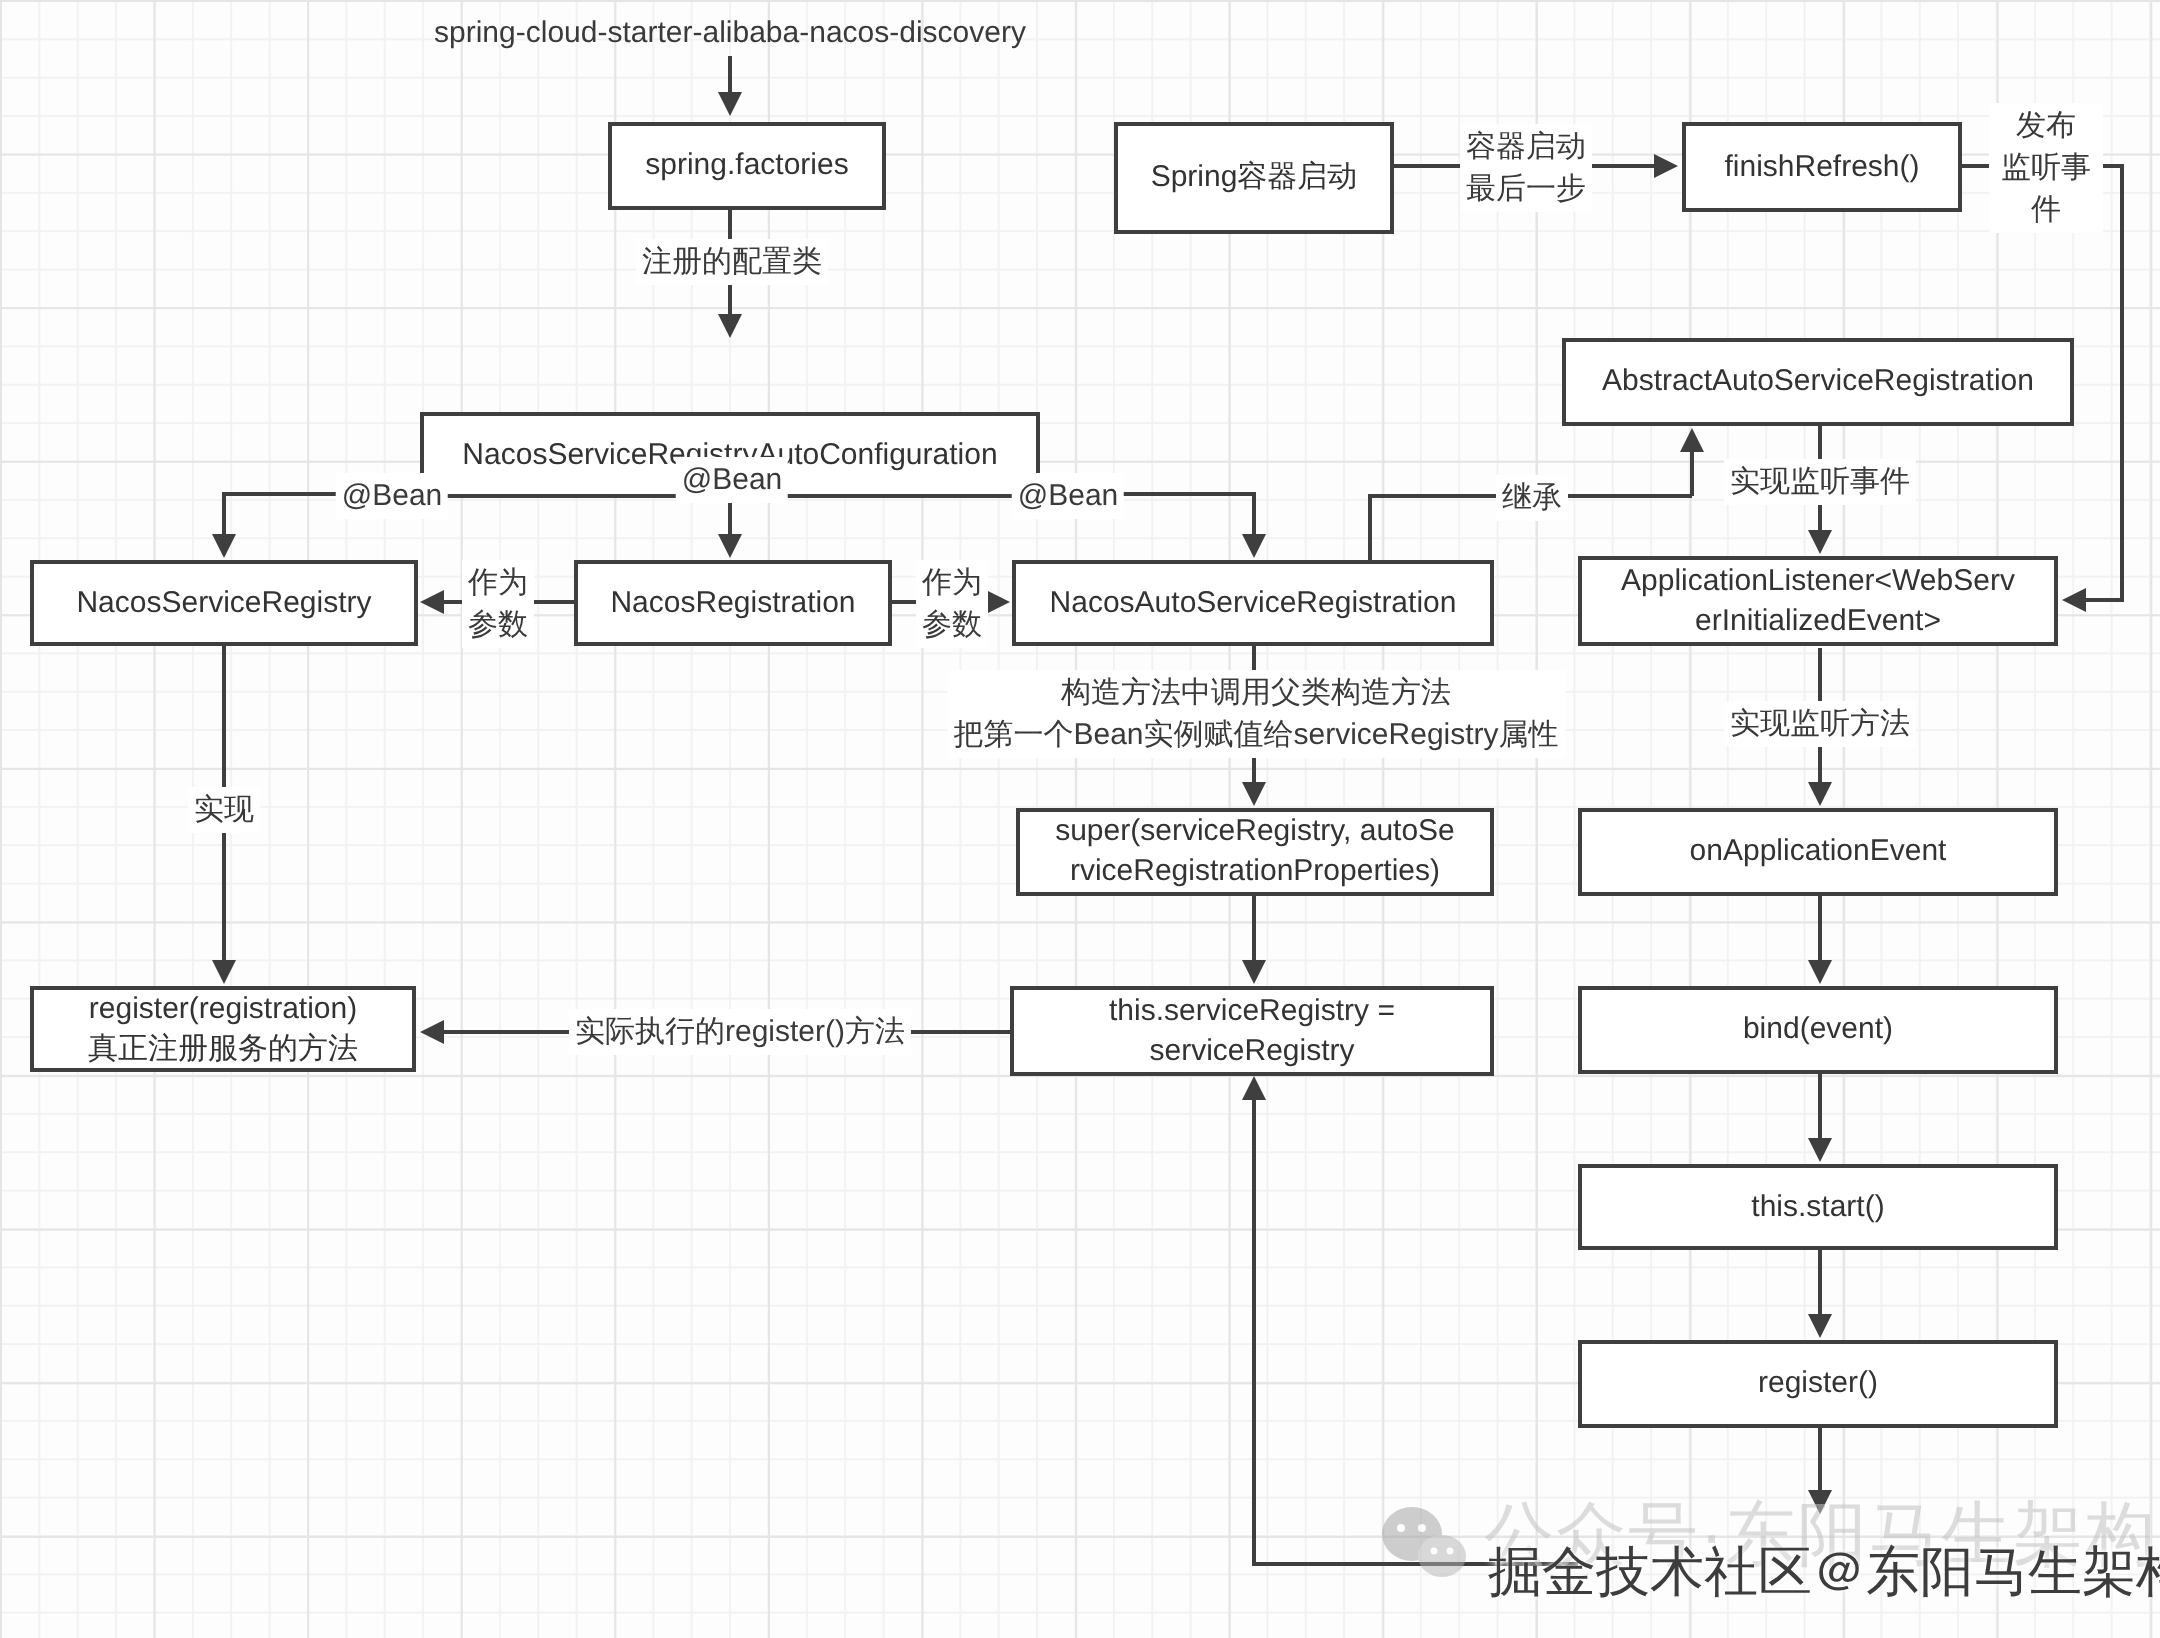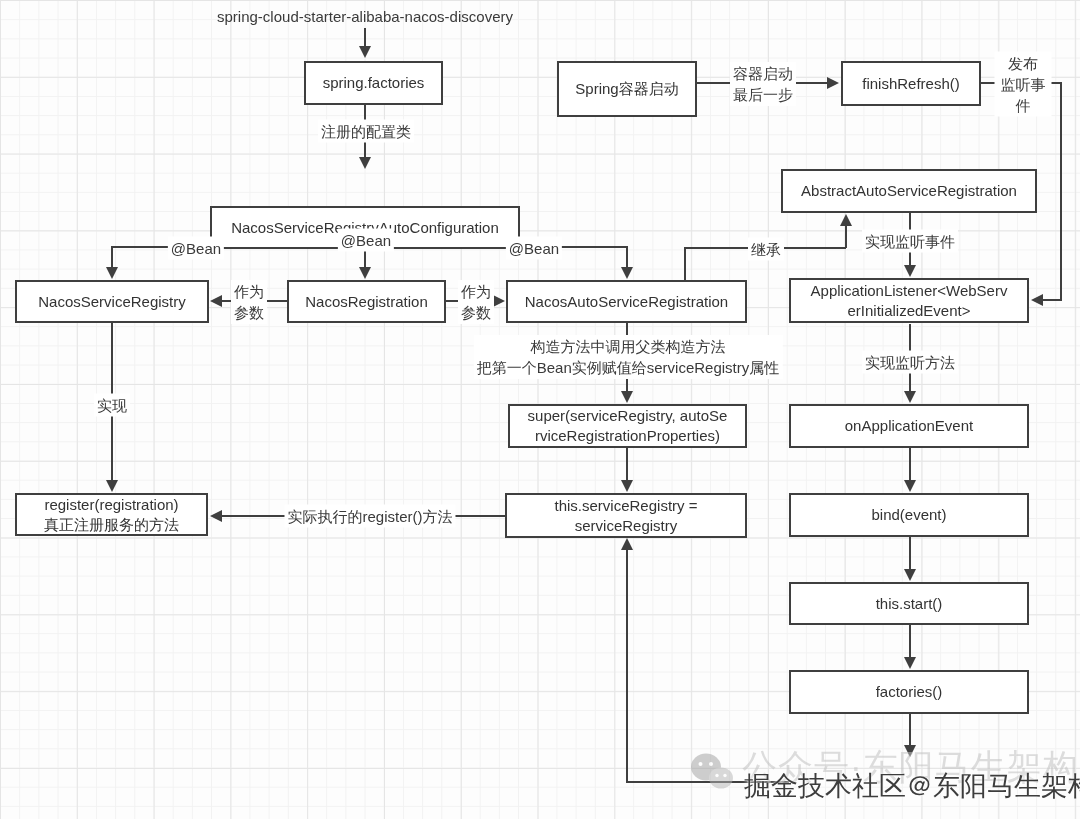--- a/index.html
+++ b/index.html
@@ -61,21 +61,21 @@
 erInitializedEvent&gt;</div>
   <div class="node" style="left:508px;top:404px;width:239px;height:44px;text-align:center;">super(serviceRegistry, autoSe
 rviceRegistrationProperties)</div>
   <div class="node" style="left:789px;top:404px;width:240px;height:44px;">onApplicationEvent</div>
   <div class="node" style="left:505px;top:493px;width:242px;height:45px;">this.serviceRegistry =
 serviceRegistry</div>
   <div class="node" style="left:15px;top:493px;width:193px;height:43px;">register(registration)
 真正注册服务的方法</div>
   <div class="node" style="left:789px;top:493px;width:240px;height:44px;">bind(event)</div>
   <div class="node" style="left:789px;top:582px;width:240px;height:43px;">this.start()</div>
-  <div class="node" style="left:789px;top:670px;width:240px;height:44px;">factories()</div>
+  <div class="node" style="left:789px;top:670px;width:240px;height:44px;">register()</div>
 
   <div class="vl" style="left:364px;top:28px;height:20px;"></div>
   <div class="ah ad" style="left:359px;top:46px;"></div>
 
   <div class="vl" style="left:364px;top:105px;height:55px;"></div>
   <div class="ah ad" style="left:359px;top:157px;"></div>
 
   <div class="hl" style="left:697px;top:82px;width:131px;"></div>
   <div class="ah arr" style="left:827px;top:77px;"></div>
 

